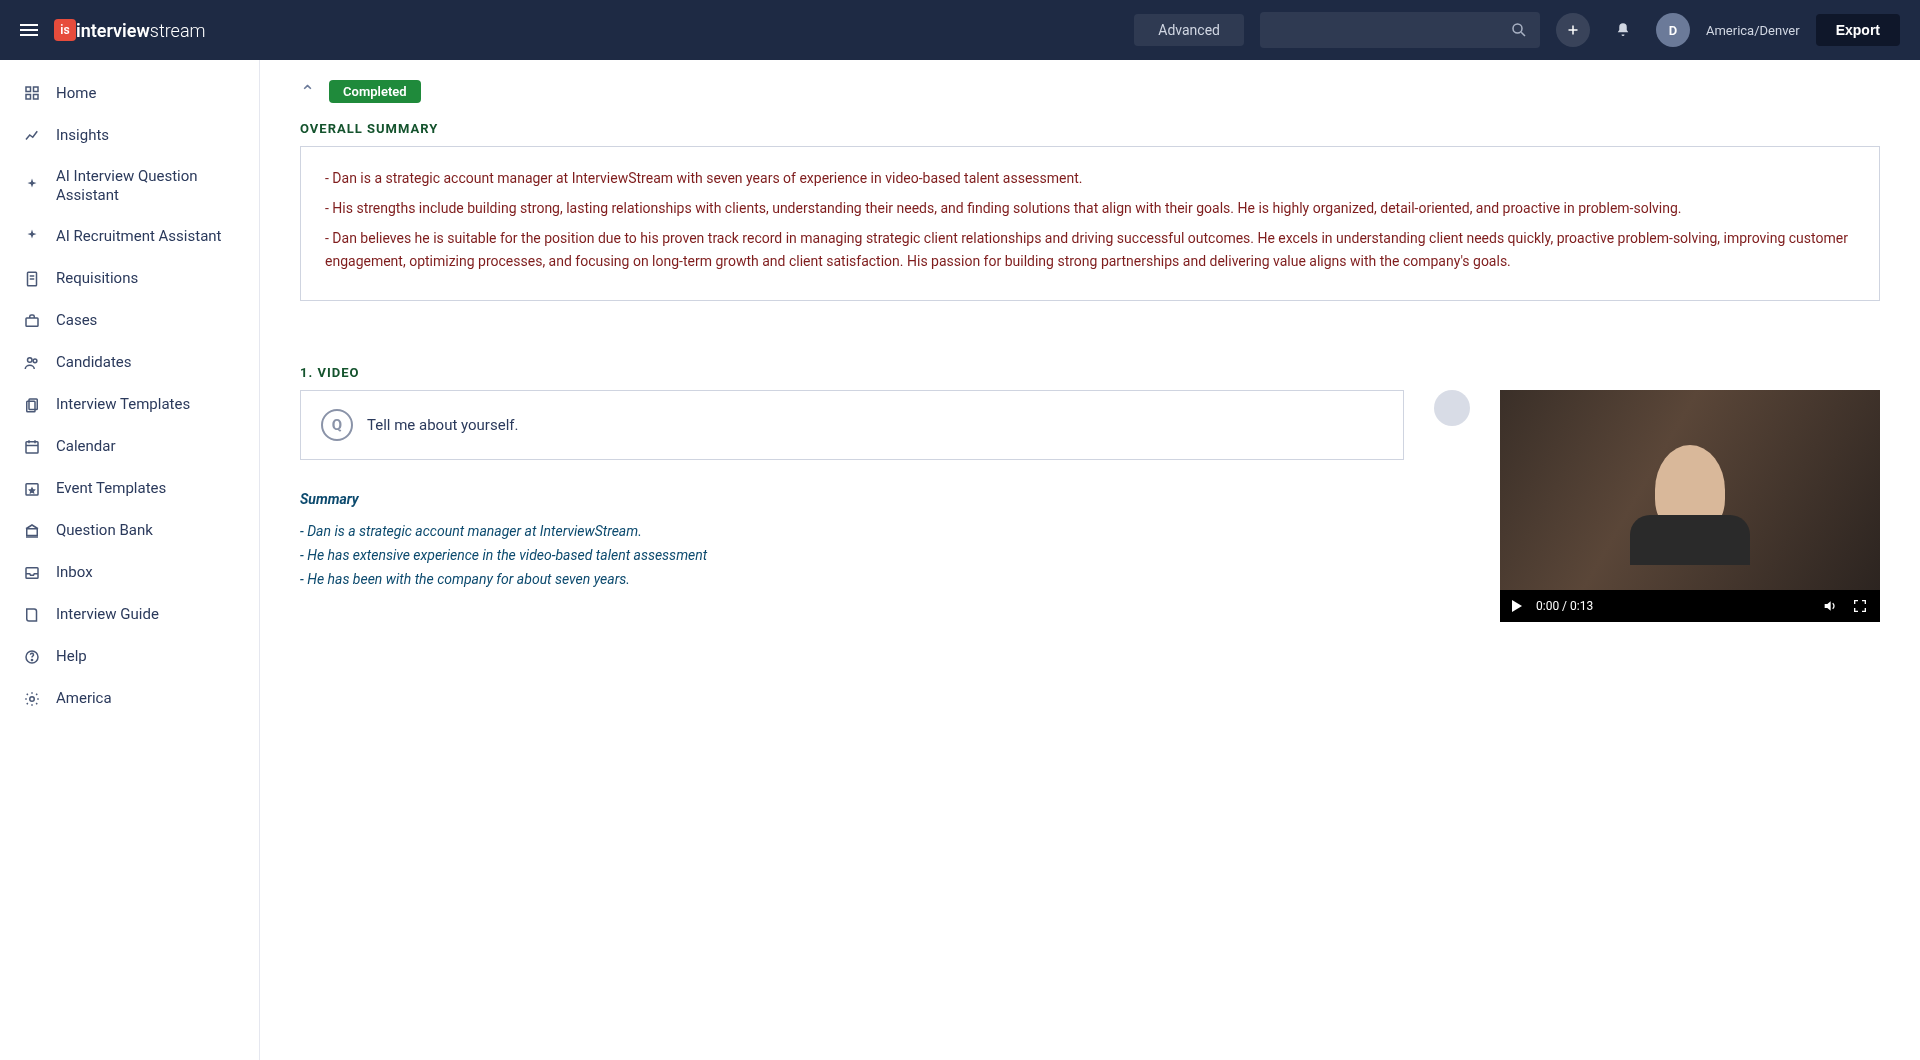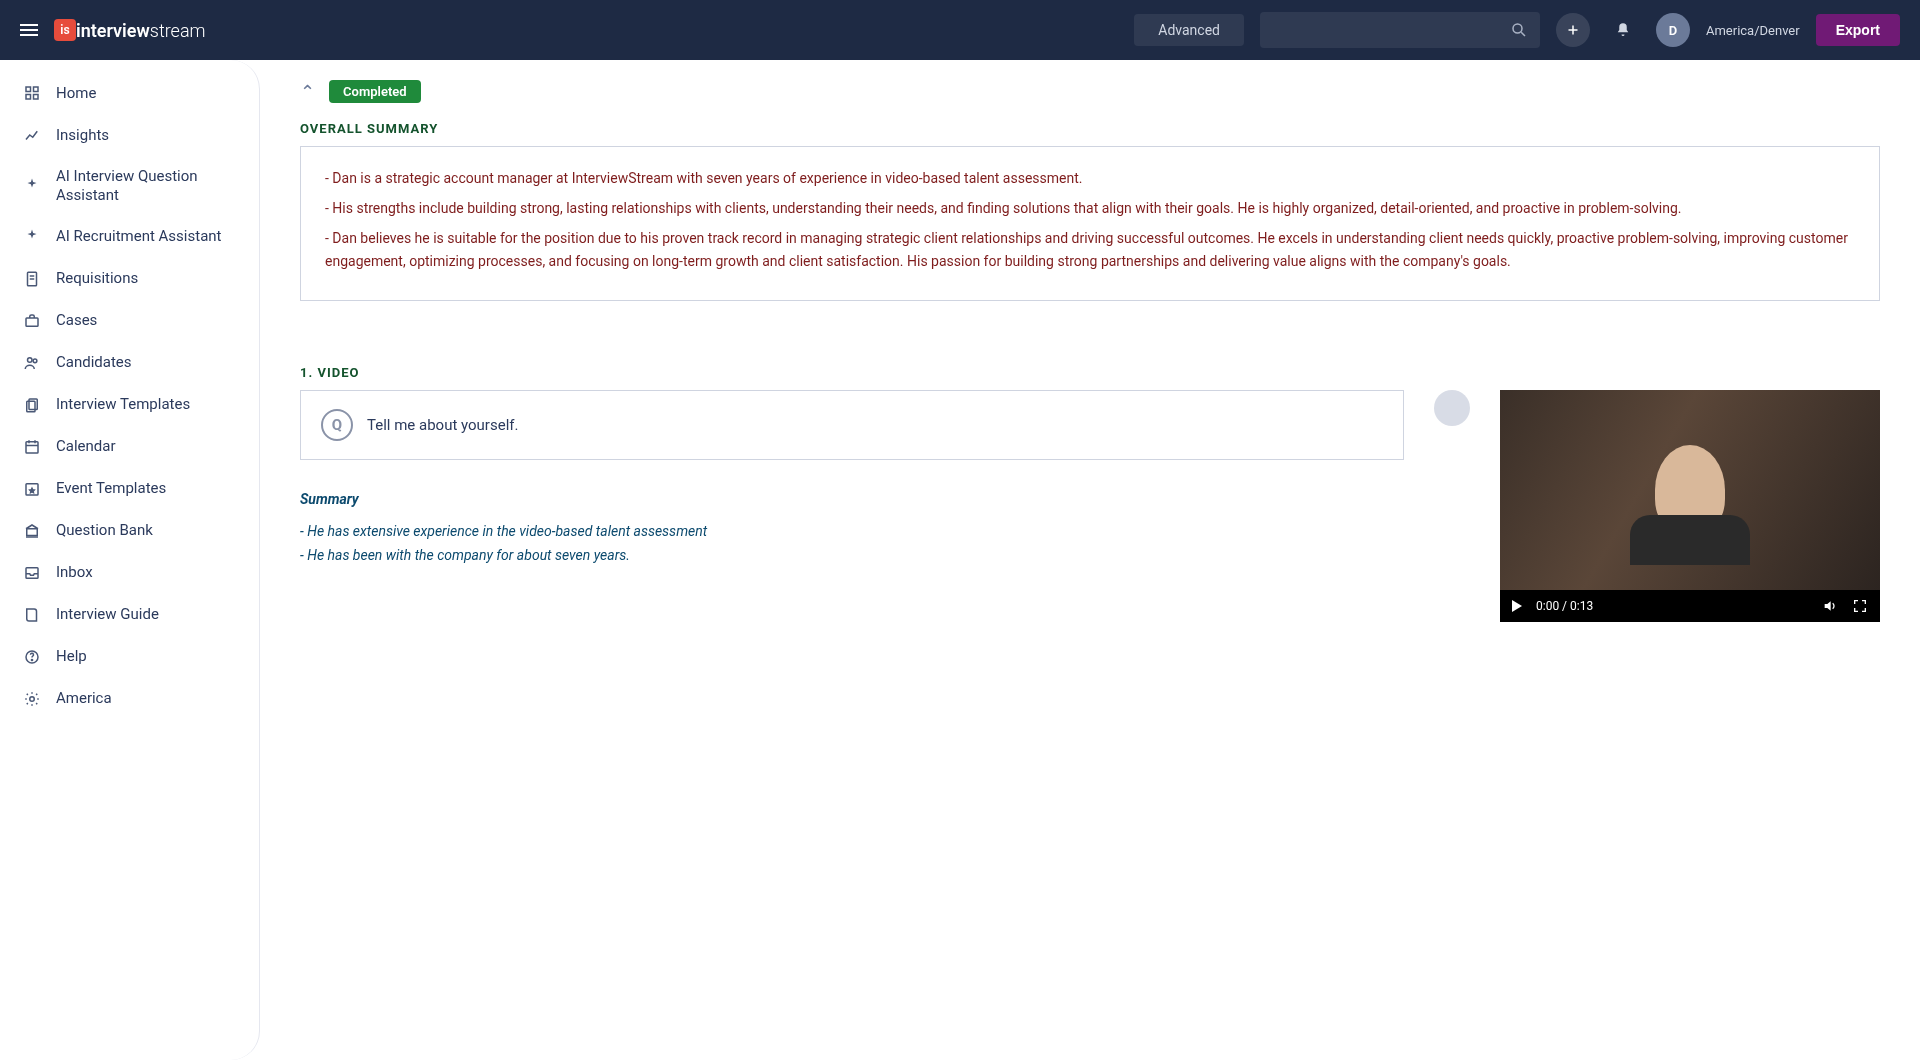--- a/index.html
+++ b/index.html
@@ -51,33 +51,32 @@
     cursor:pointer;
   }
   .avatar-circle {
     width:34px; height:34px; border-radius:50%;
     background:#6b7a99; color:#fff;
     display:flex; align-items:center; justify-content:center;
     font-size:13px; font-weight:600;
   }
   .tz { font-size:13px; color:#d0d6e2; }
   .export-btn {
-    background:#701a75; color:#fff; border:none;
+    background:#0f172a; color:#fff; border:none;
     padding:8px 20px; border-radius:4px; font-size:14px; font-weight:600;
     cursor:pointer;
   }
   
   .body { flex:1; display:flex; overflow:hidden; }
   .sidebar {
     width: 260px;
     background:#fff;
     border-right:1px solid #e5e7ef;
     padding: 12px 0;
     overflow-y:auto;
-    border-radius:29px;
   }
   .nav-item {
     display:flex; align-items:center; gap:14px;
     padding: 11px 22px;
     color:#2b3a5c;
     font-size: 15px;
     cursor:pointer;
   }
   .nav-icon { width:20px; height:20px; display:flex; align-items:center; justify-content:center; color:#4a5876; flex-shrink:0; }
   .nav-label { line-height:1.25; }
@@ -362,20 +361,21 @@
 
         <div class="video-row">
           <div class="video-left">
             <div class="question-card">
               <div class="q-icon">Q</div>
               <span>Tell me about yourself.</span>
             </div>
 
             <div class="summary-sub">
               <div class="sub-title">Summary</div>
+              <div>- Dan is a strategic account manager at InterviewStream.</div>
               <div>- He has extensive experience in the video-based talent assessment</div>
               <div>- He has been with the company for about seven years.</div>
             </div>
           </div>
 
           <div class="small-avatar"></div>
 
           <div class="video-player">
             <div class="video-thumb">
               <div class="head"></div>

